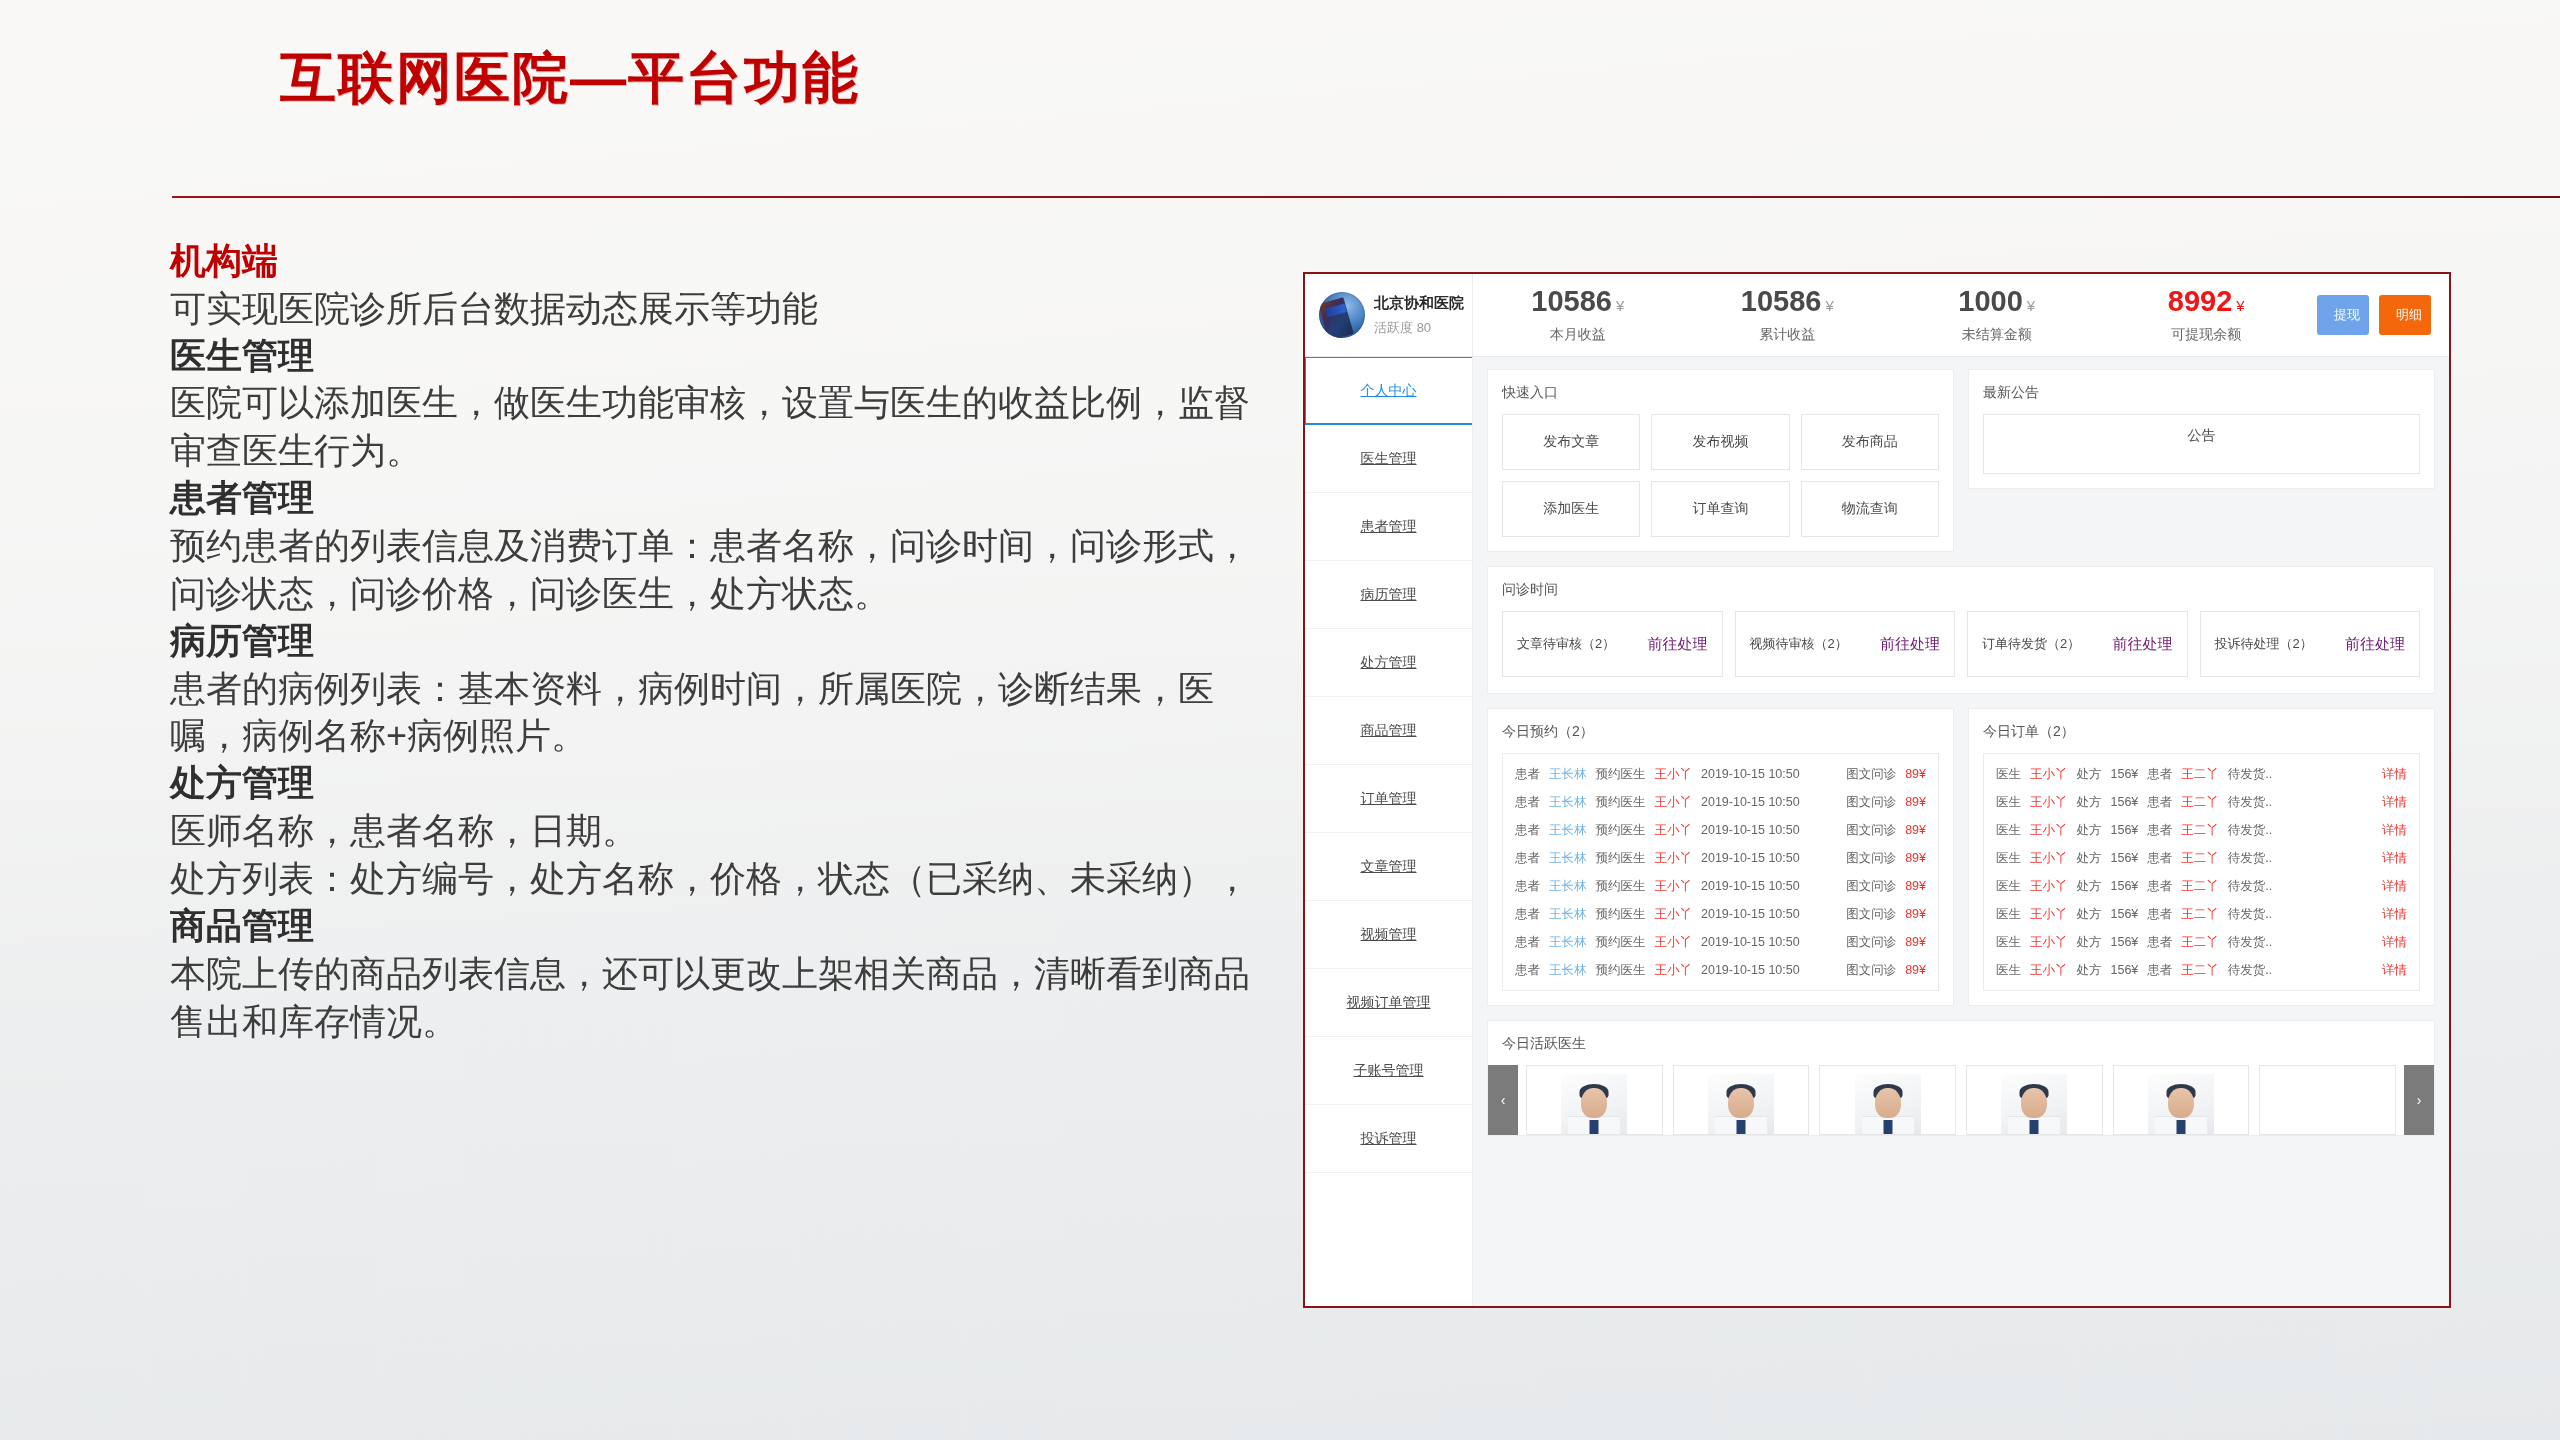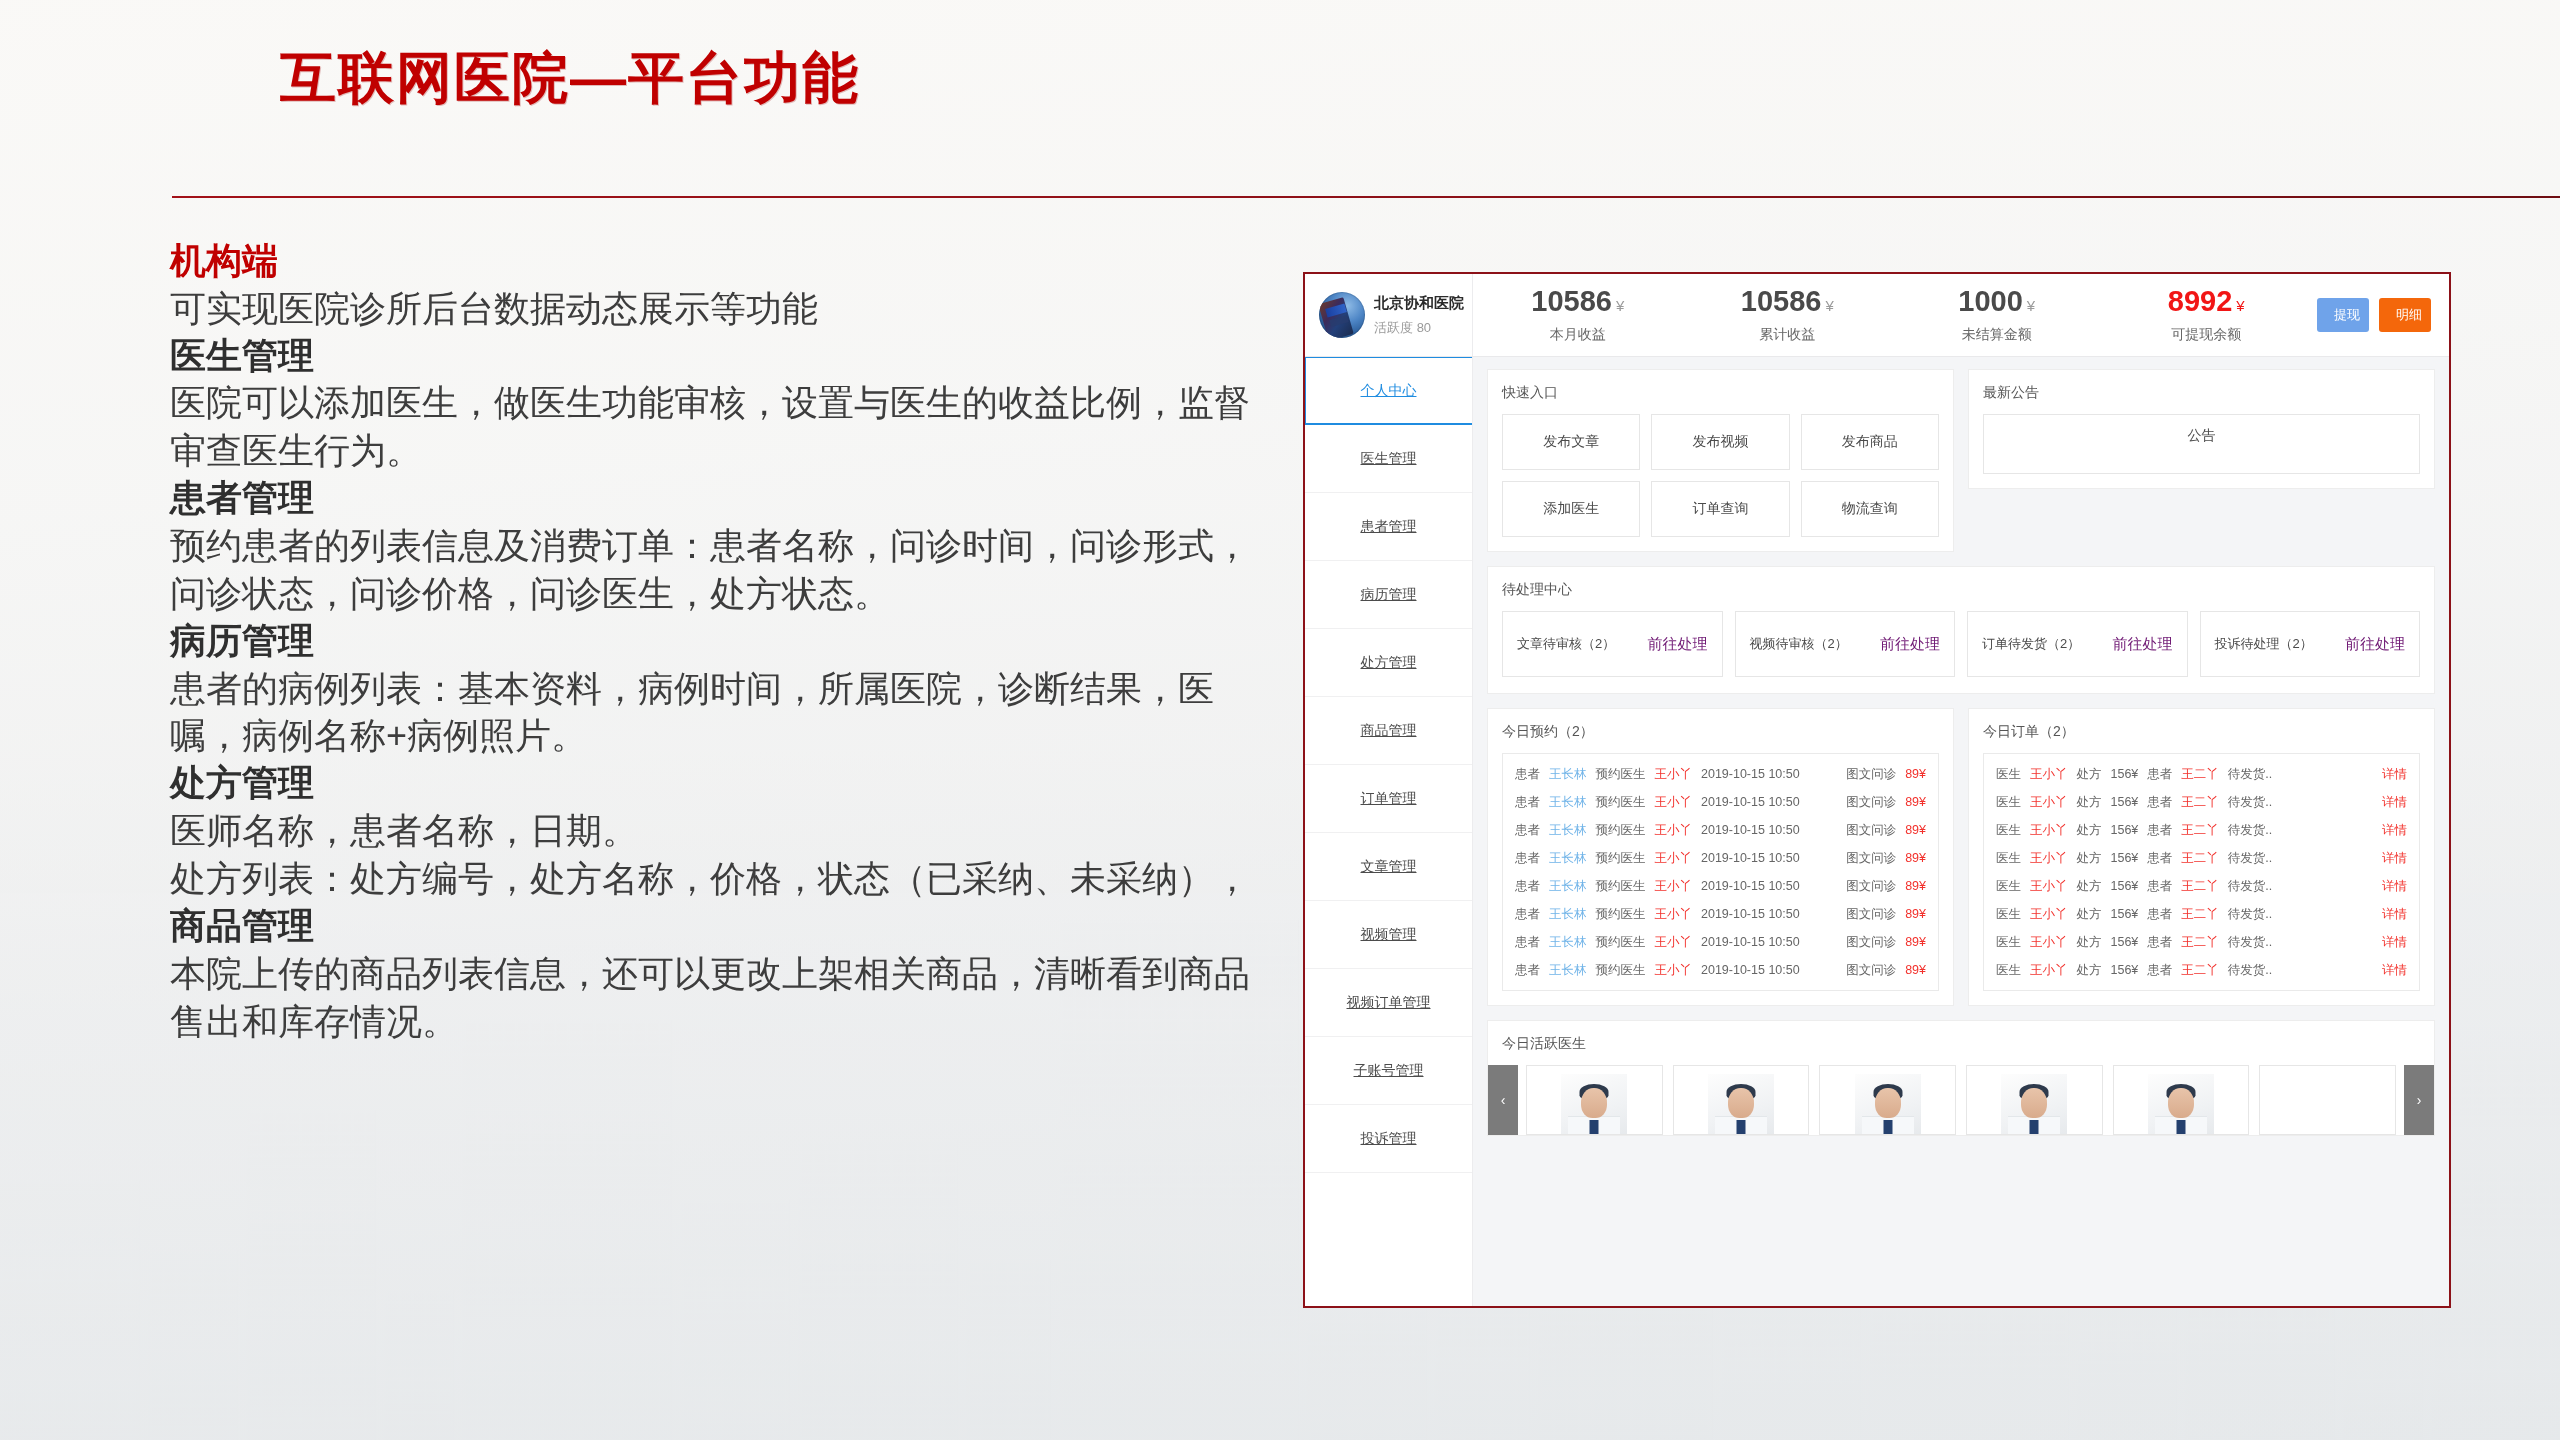--- a/index.html
+++ b/index.html
@@ -110,21 +110,21 @@
     flex:1; display:flex; flex-direction:column; align-items:center; justify-content:center;
     gap:10px; padding: 4px 0;
   }
   .stat-val { font-size:29px; font-weight:bold; color:#4a4a4a; line-height:1; white-space:nowrap; }
   .stat-val .yen { font-size:15px; font-weight:normal; color:#9b9b9b; margin-left:4px; }
   .stat-val.hl { color:#f11616; }
   .stat-val.hl .yen { color:#f11616; }
   .stat-lbl { font-size:14px; color:#666; white-space:nowrap; }
   .head-btns { display:flex; align-items:center; gap:10px; padding: 0 18px 0 6px; }
   .btn {
-    width:52px; height:34px; border-radius:3px; border:none; cursor:pointer;
+    width:52px; height:40px; border-radius:3px; border:none; cursor:pointer;
     color:#fff; font-size:13px; font-family:inherit;
     display:flex; align-items:center; justify-content:center;padding-left:8px;
   }
   .btn.blue { background:#6fa3ea; }
   .btn.orange { background:#f4670b; }
 
   
   .dash-body { display:flex; height: calc(100% - 83px); }
 
   .side {
@@ -342,21 +342,21 @@
               <div class="panel-title">最新公告</div>
               <div class="notice-box">
                 <div class="notice-head">公告</div>
               </div>
             </div>
           </div>
         </div>
 
         <div class="todo-wrap">
           <div class="panel">
-            <div class="panel-title">待处理中心</div>
+            <div class="panel-title">问诊时间</div>
             <div class="todo-grid" id="todo-grid">
                 <div class="todo">
                   <span class="todo-lbl">文章待审核（2）</span>
                   <span class="todo-act">前往处理</span>
                 </div>
                 <div class="todo">
                   <span class="todo-lbl">视频待审核（2）</span>
                   <span class="todo-act">前往处理</span>
                 </div>
                 <div class="todo">

